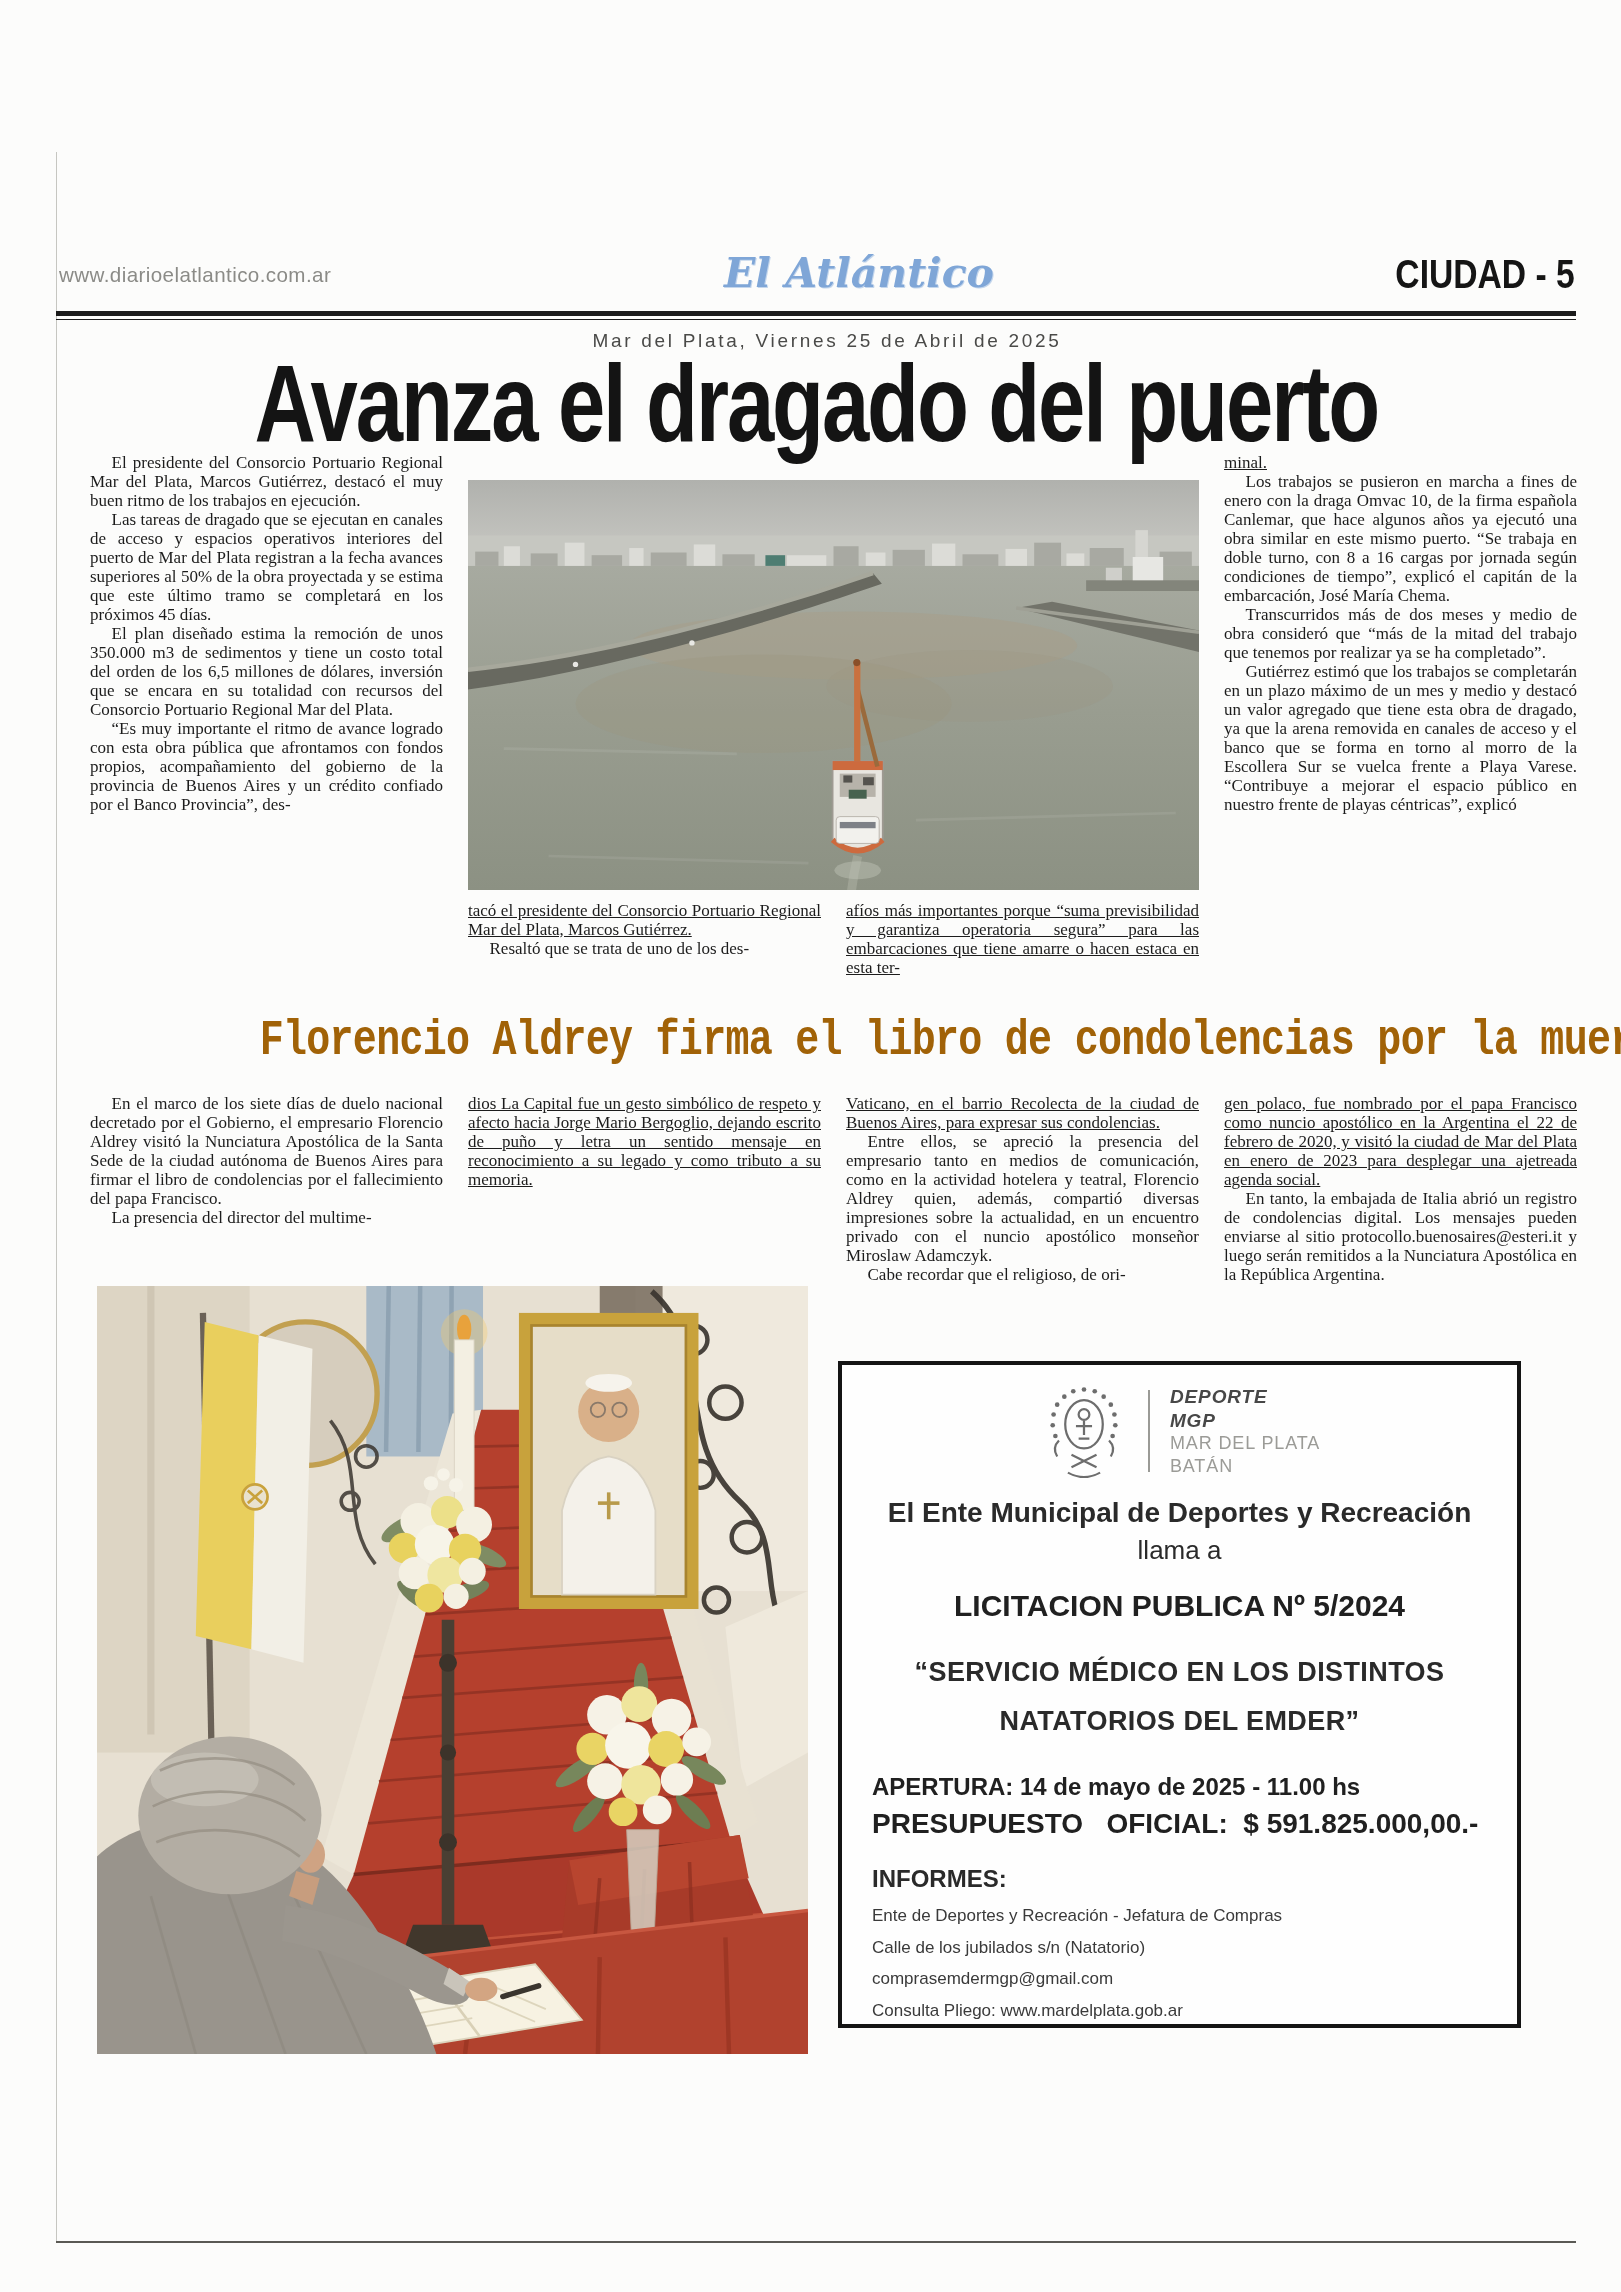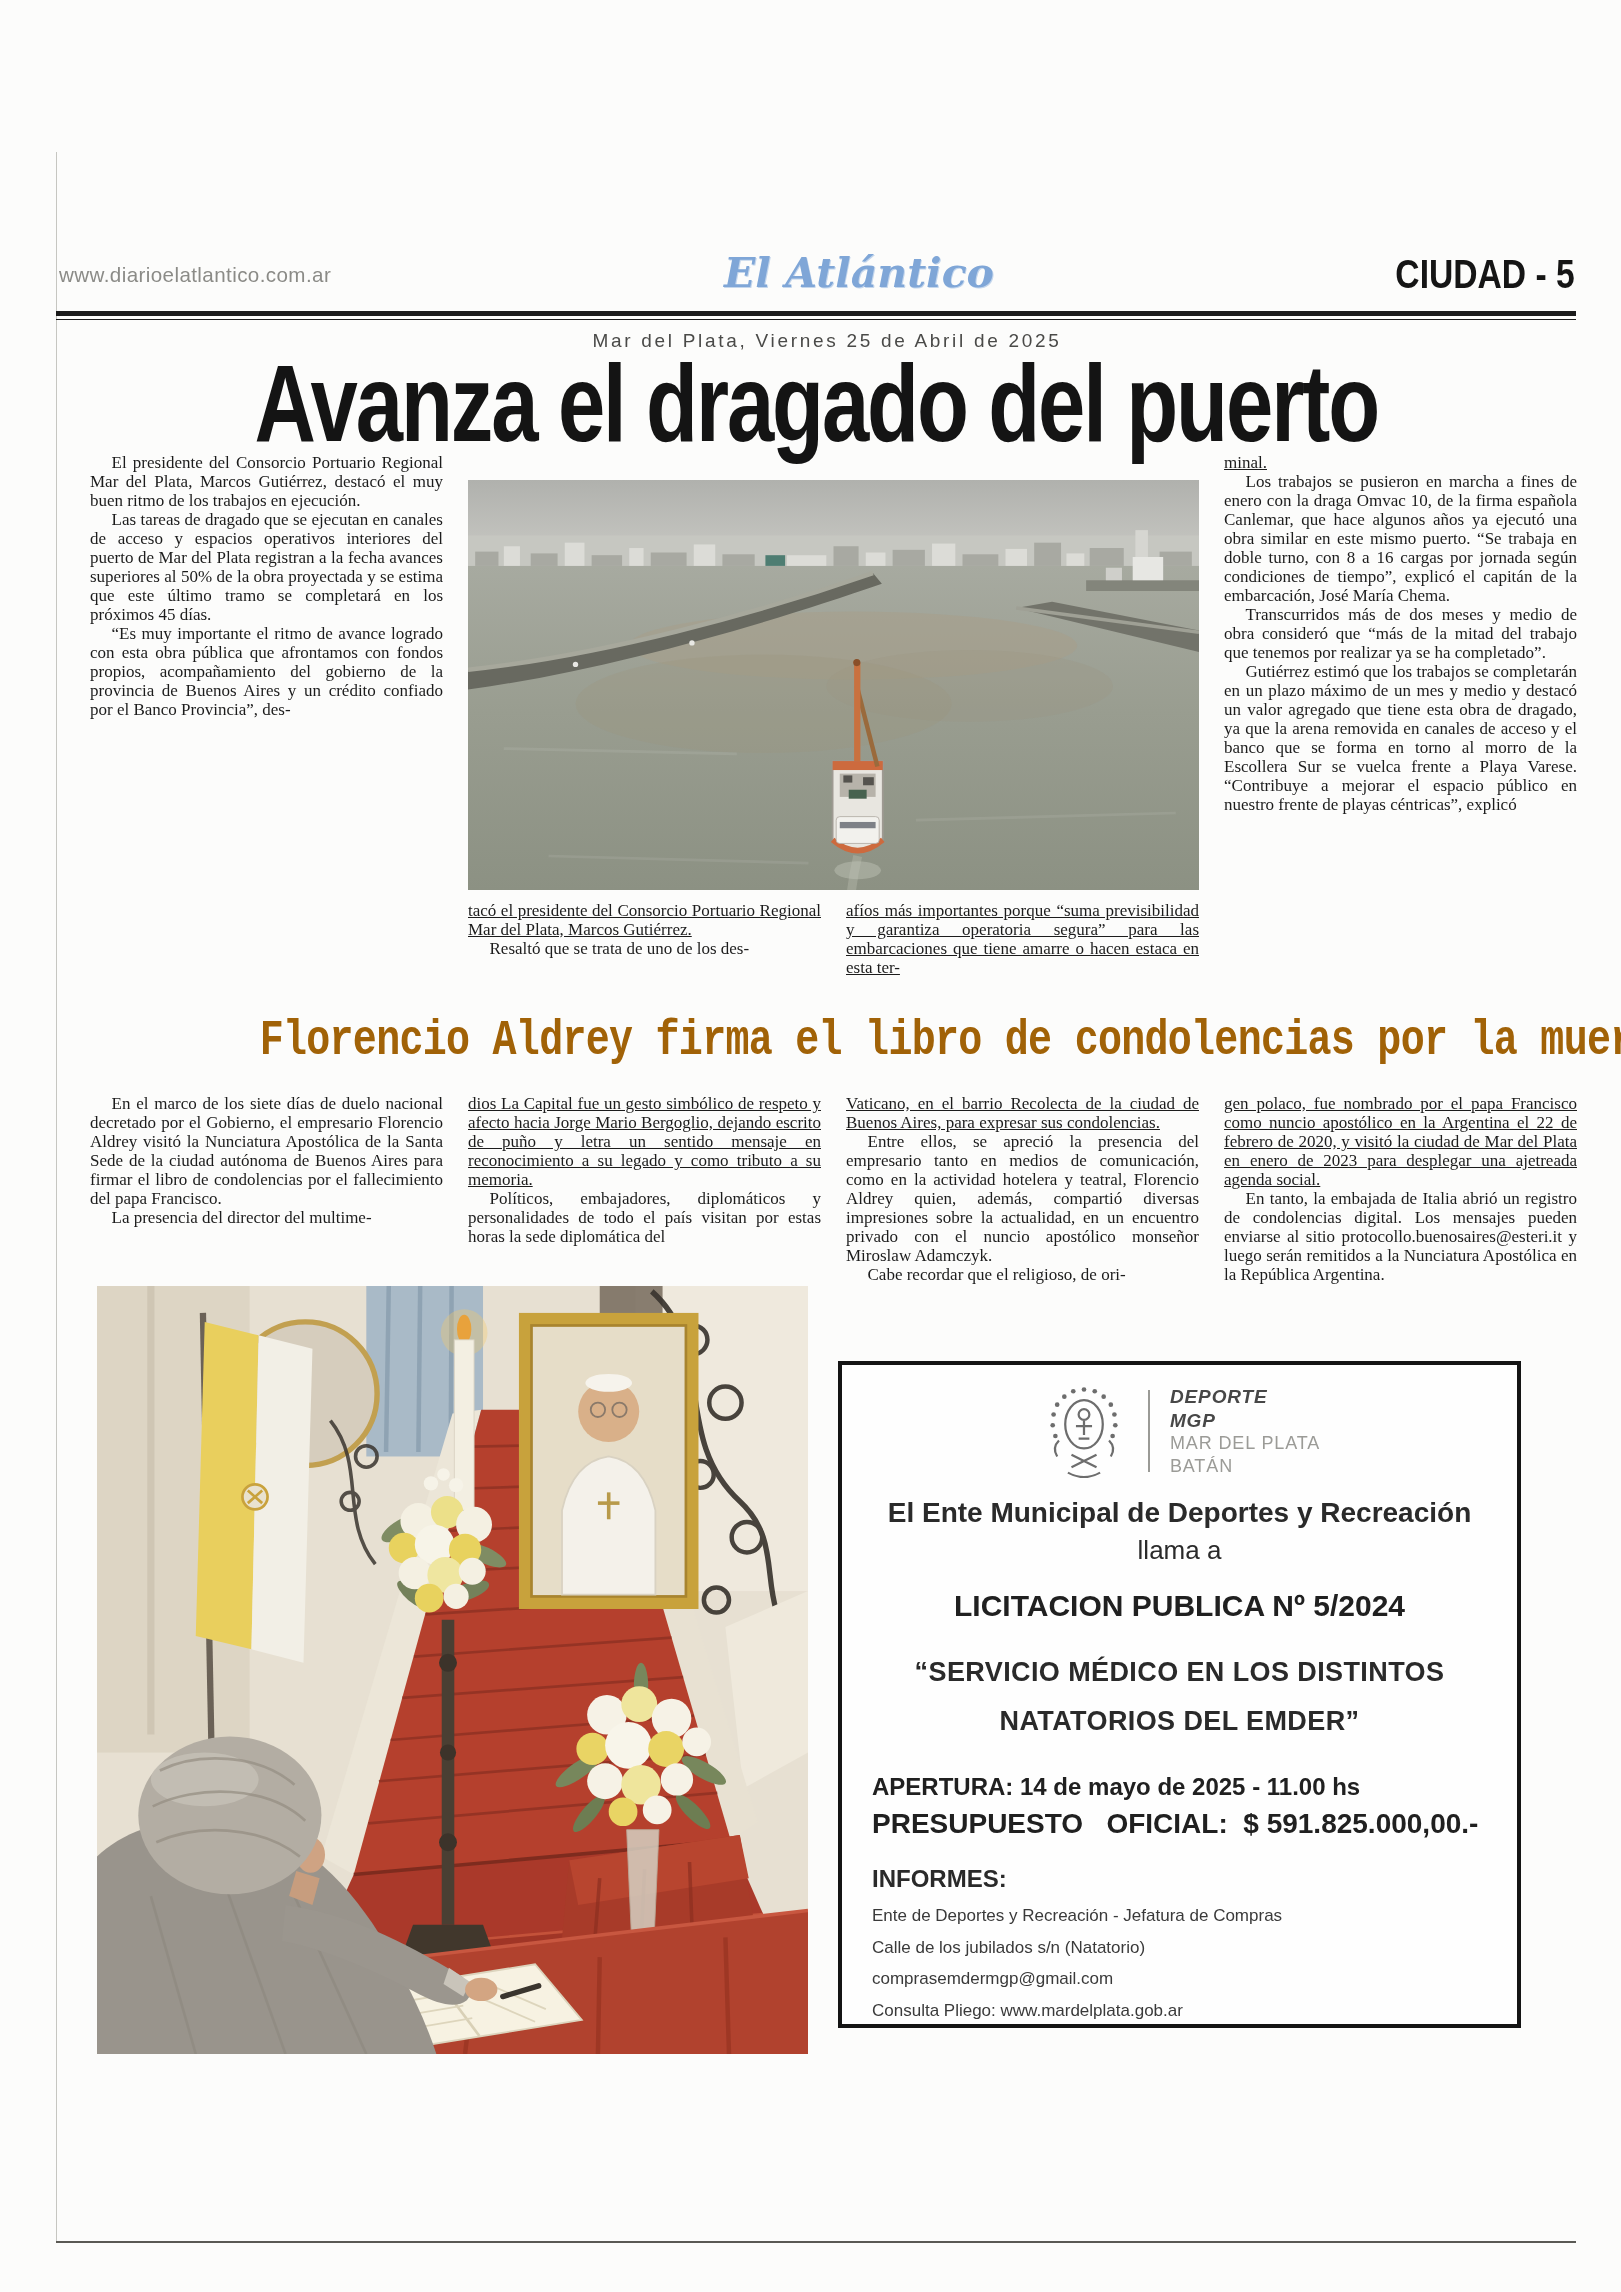--- a/index.html
+++ b/index.html
@@ -83,20 +83,21 @@
   <div class="rule-thick"></div>
   <div class="rule-thin"></div>
   <div class="hdr-date">Mar del Plata, Viernes 25 de Abril de 2025</div>
 
   <div class="headline1"><span class="condensed">Avanza el dragado del puerto</span></div>
 
   <div class="article" id="article1">
     <div class="col c1">
       <p class="para">El presidente del Consorcio Portuario Regional Mar del Plata, Marcos Gutiérrez, destacó el muy buen ritmo de los trabajos en ejecución.</p>
       <p class="para">Las tareas de dragado que se ejecutan en canales de acceso y espacios operativos interiores del puerto de Mar del Plata registran a la fecha avances superiores al 50% de la obra proyectada y se estima que este último tramo se completará en los próximos 45 días.</p>
+      <p class="para">El plan diseñado estima la remoción de unos 350.000 m3 de sedimentos y tiene un costo total del orden de los 6,5 millones de dólares, inversión que se encara en su totalidad con recursos del Consorcio Portuario Regional Mar del Plata.</p>
       <p class="para">“Es muy importante el ritmo de avance logrado con esta obra pública que afrontamos con fondos propios, acompañamiento del gobierno de la provincia de Buenos Aires y un crédito confiado por el Banco Provincia”, des-</p>
     </div>
 
     <div class="photo1">
       <svg viewBox="0 0 816 458" preserveAspectRatio="none">
         <defs>
           <linearGradient id="skyG" x1="0" y1="0" x2="0" y2="1">
             <stop offset="0" stop-color="#b0b1ad"></stop>
               <stop offset="1" stop-color="#cbcbc6"></stop>
           </linearGradient>
@@ -186,21 +187,20 @@
 
   <div class="headline2"><span class="condensed2">Florencio Aldrey firma el libro de condolencias por la muerte del Papa</span></div>
 
   <div class="article" id="article2">
     <div class="col c1">
       <p class="para">En el marco de los siete días de duelo nacional decretado por el Gobierno, el empresario Florencio Aldrey visitó la Nunciatura Apostólica de la Santa Sede de la ciudad autónoma de Buenos Aires para firmar el libro de condolencias por el fallecimiento del papa Francisco.</p>
       <p class="para">La presencia del director del multime-</p>
     </div>
     <div class="col c2">
       <p class="para flush">dios La Capital fue un gesto simbólico de respeto y afecto hacia Jorge Mario Bergoglio, dejando escrito de puño y letra un sentido mensaje en reconocimiento a su legado y como tributo a su memoria.</p>
-      <p class="para">Políticos, embajadores, diplomáticos y personalidades de todo el país visitan por estas horas  la sede diplomática del</p>
     </div>
     <div class="col c3">
       <p class="para flush">Vaticano,  en el barrio Recolecta de la ciudad de Buenos Aires,  para expresar sus condolencias.</p>
       <p class="para">Entre ellos, se apreció la presencia del empresario tanto en medios de comunicación, como en la actividad hotelera y teatral, Florencio Aldrey quien, además, compartió diversas impresiones sobre la actualidad, en un encuentro privado con el nuncio apostólico monseñor Miroslaw Adamczyk.</p>
       <p class="para">Cabe recordar que el religioso, de ori-</p>
     </div>
     <div class="col c4">
       <p class="para flush">gen polaco, fue nombrado por el papa Francisco como nuncio apostólico en la Argentina el 22 de febrero de 2020, y visitó la ciudad de Mar del Plata en enero de 2023 para desplegar una ajetreada agenda social.</p>
       <p class="para">En tanto, la embajada de Italia abrió un registro de condolencias digital. Los mensajes pueden enviarse al sitio  protocollo.buenosaires@esteri.it y luego serán remitidos a la Nunciatura Apostólica en la República Argentina.</p>
     </div>

